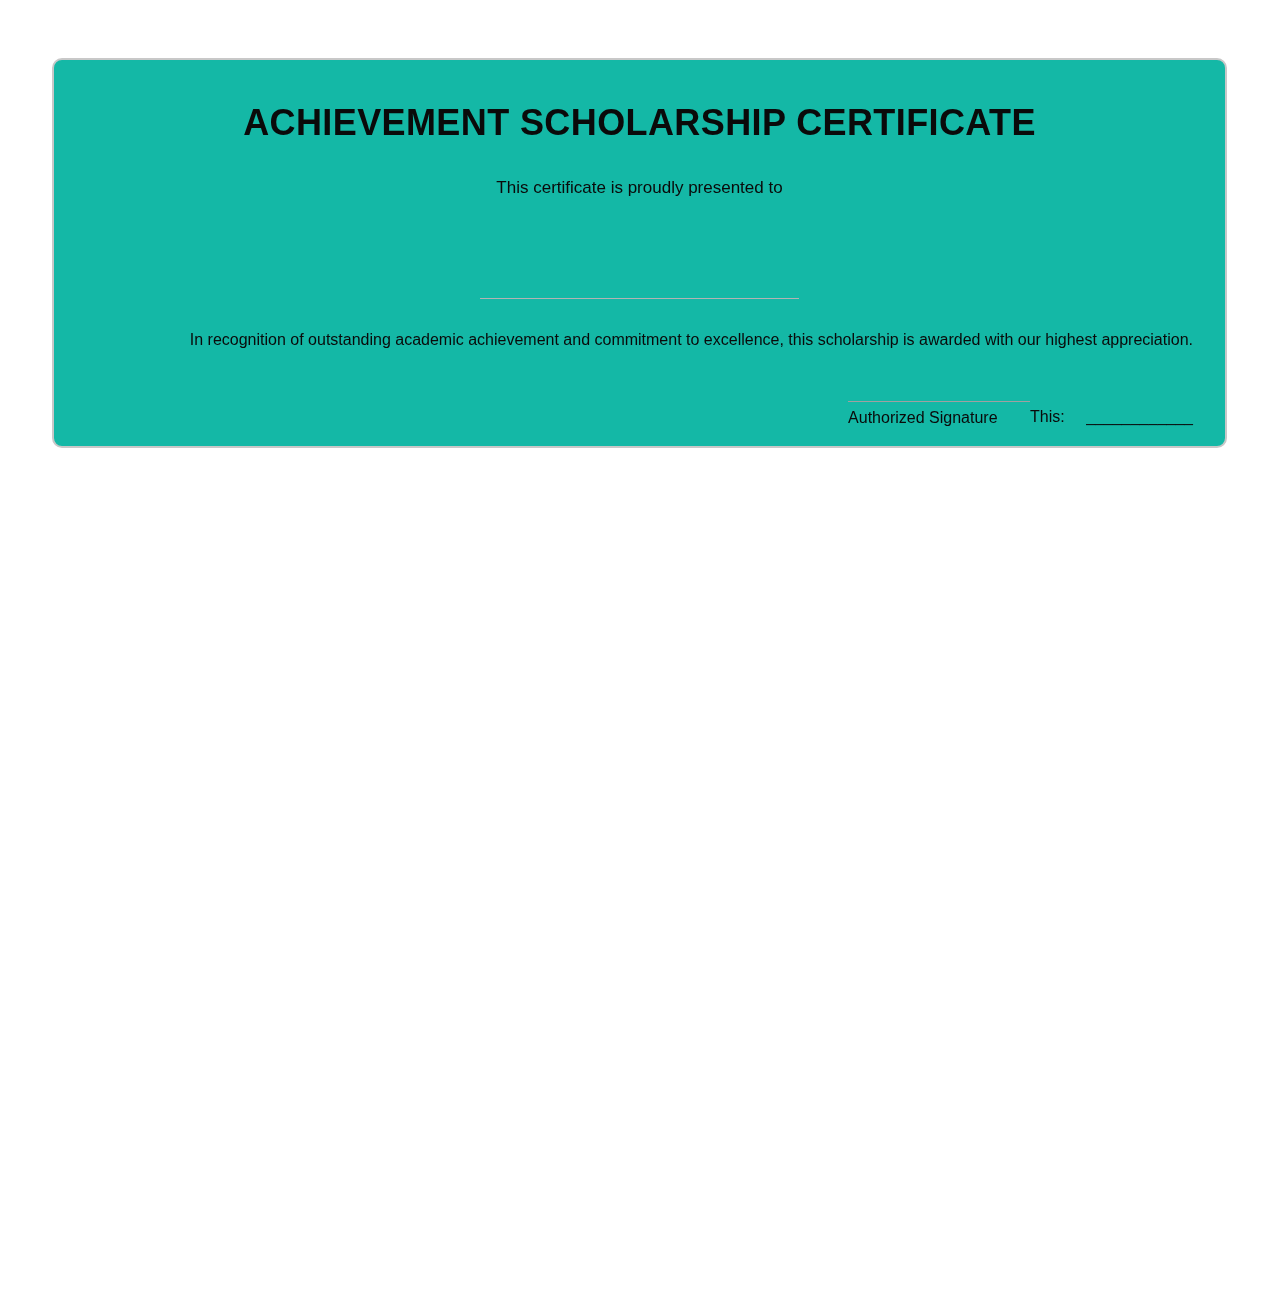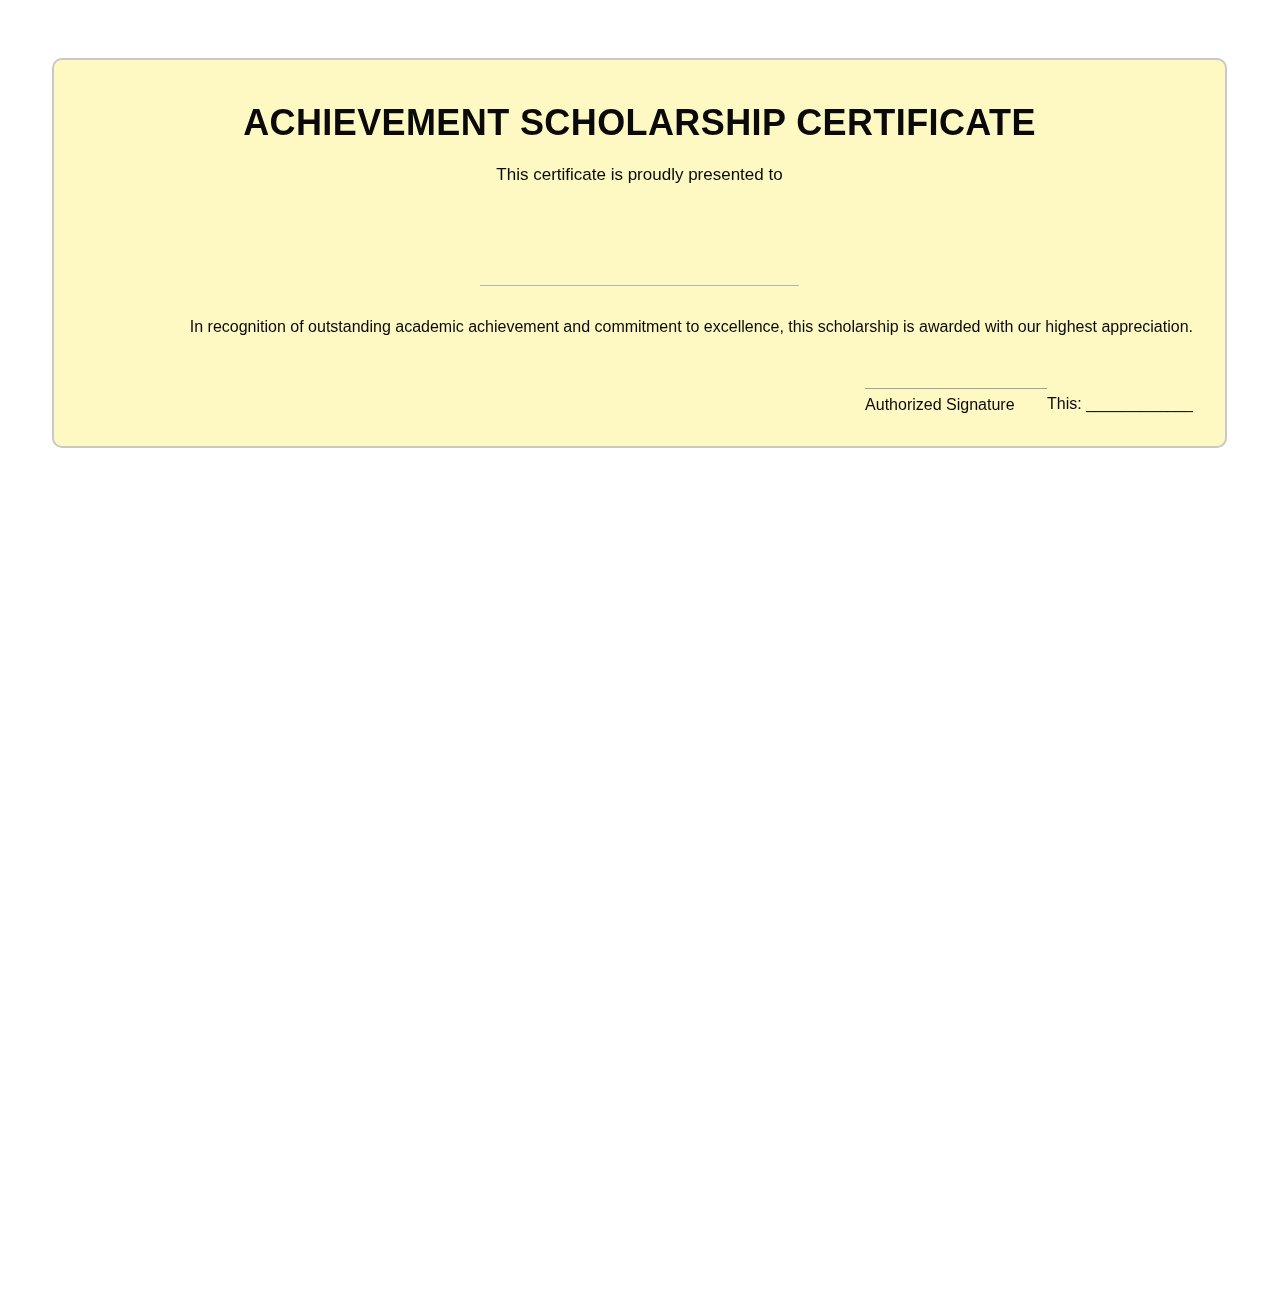--- a/index.html
+++ b/index.html
@@ -12,38 +12,38 @@
     width: 1278px;
     min-height: 1300px;
     position: relative;
   }
   .certificate-card {
     position: absolute;
     left: 52px;
     top: 58px;
     width: 1175px;
     height: 390px;
-    background: #fef9c3;
+    background: #14b8a6;
     border: 2px solid #c8c8c8;
     border-radius: 10px;
     padding: 40px 32px 44px;
   }
   .cert-title {
     text-align: center;
     font-size: 36px;
     font-weight: bold;
     letter-spacing: 0.4px;
     color: #0a0a0a;
     margin-top: 2px;
   }
   .cert-subtitle {
     text-align: center;
     font-size: 17px;
     color: #0a0a0a;
-    margin-top: 21px;
+    margin-top: 34px;
   }
   .recipient-name-line {
     width: 319px;
     height: 0;
     margin: 100px auto 0;
     border-bottom: 1px solid #b3b3b3;
     text-align: center;
     font-size: 18px;
   }
   .cert-body {
@@ -74,20 +74,21 @@
     white-space: nowrap;
   }
   .date-block {
     font-size: 16px;
     color: #0a0a0a;
     white-space: nowrap;
     padding-bottom: 1px;
   }
   .date-blank {
     letter-spacing: 0;
+    margin-left: 17px;
   }
 </style>
 </head>
 <body>
 
 <div class="certificate-card">
 
   <h1 class="cert-title">ACHIEVEMENT SCHOLARSHIP CERTIFICATE</h1>
 
   <p class="cert-subtitle">This certificate is proudly presented to</p>

